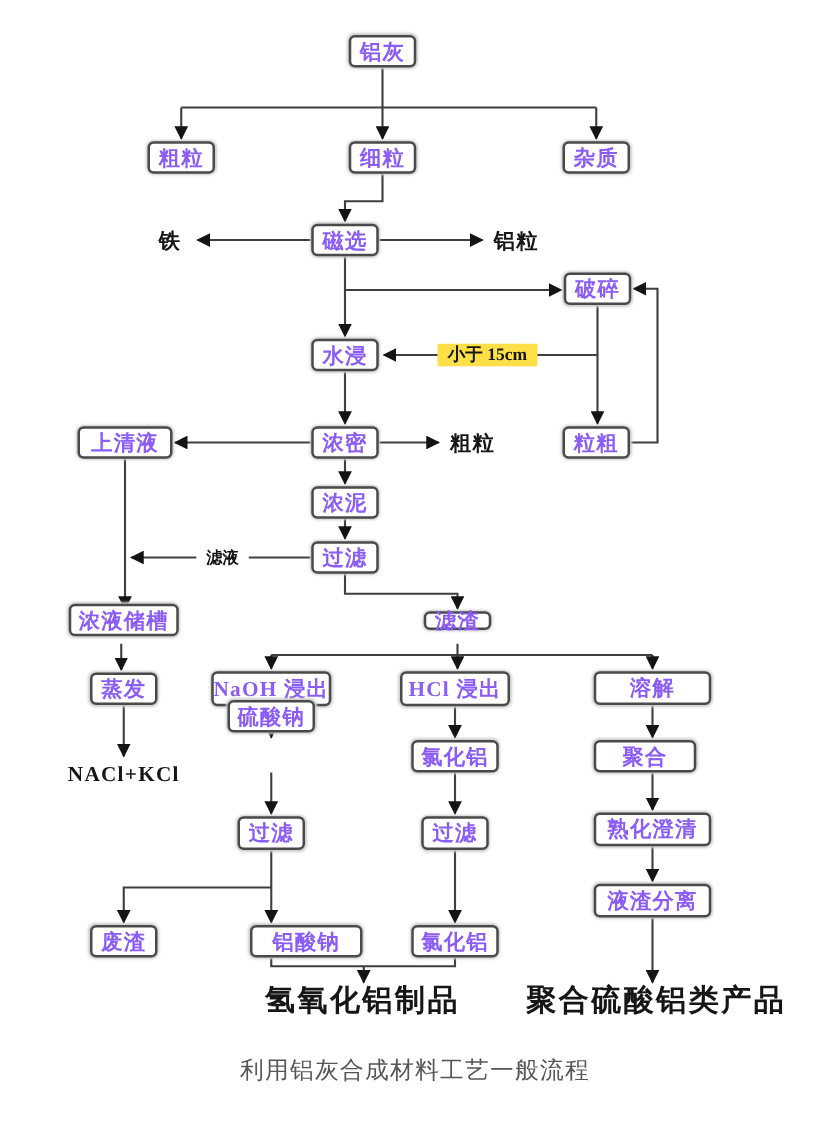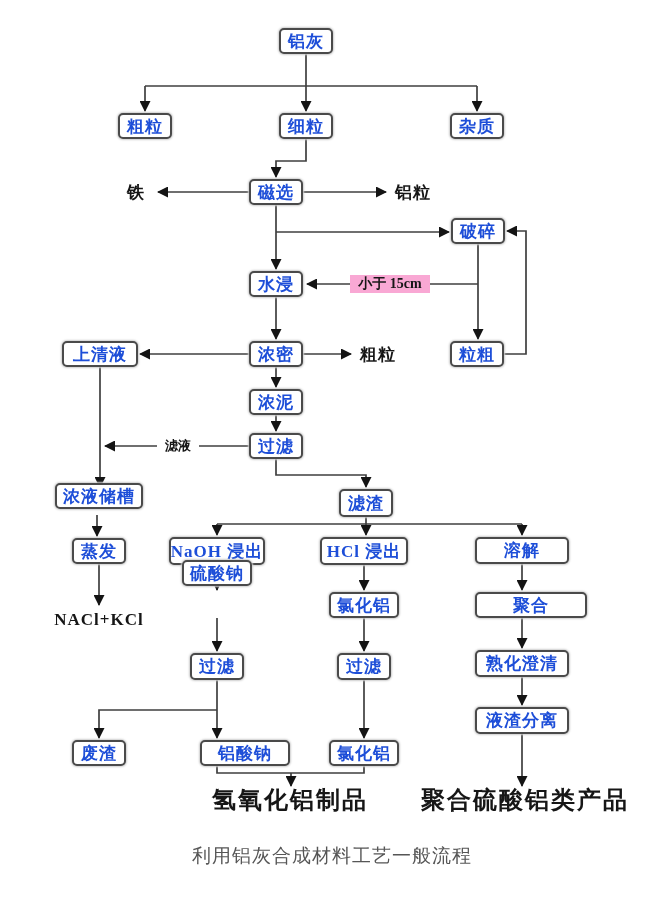--- a/index.html
+++ b/index.html
@@ -5,30 +5,30 @@
   html,body { margin:0; padding:0; background:#ffffff; }
   .canvas {
     position:relative; width:664px; height:897px; background:#ffffff;
     font-family:"Liberation Serif","DejaVu Serif",serif; overflow:hidden;
   }
   .wires { position:absolute; left:0; top:0; width:664px; height:897px; pointer-events:none; }
   .node {
     position:absolute; box-sizing:border-box;
     border:2px solid #4a4a4a; border-radius:5px; background:#ffffff;
     display:flex; align-items:center; justify-content:center;
-    font-size:17px; font-weight:bold; color:#1d4ed8; letter-spacing:1px;
+    font-size:17px; font-weight:bold; color:#8b5cf6; letter-spacing:1px;
     box-shadow:0 0 2px 1px #cdcdcd; white-space:nowrap; z-index:2;
   }
   .lbl {
     position:absolute; display:flex; align-items:center; justify-content:center;
     font-size:17px; font-weight:bold; color:#161616; letter-spacing:1px;
     white-space:nowrap; z-index:3;
   }
   .lbl.small  { font-size:13px; background:#ffffff; padding:0 2px; letter-spacing:0;text-align:right; }
-  .lbl.onwire { font-size:14px; background:#f9a8d4; padding:0 2px; letter-spacing:0;font-family:Liberation Serif, serif; }
+  .lbl.onwire { font-size:14px; background:#fde047; padding:0 2px; letter-spacing:0;font-family:Liberation Serif, serif; }
   .lbl.big    { font-size:24px; letter-spacing:2px; }
   .caption {
     position:absolute; left:0; top:843px; width:664px; height:24px;
     text-align:center; font-family:"Liberation Sans","DejaVu Sans",sans-serif;
     font-size:19px; color:#565656; letter-spacing:1px; z-index:3;
   }
 </style>
 </head>
 <body>
 
@@ -111,28 +111,28 @@
   <div class="node" style="left:450px;top:113px;width:54px;height:26px">杂质</div>
   <div class="node" style="left:249px;top:179px;width:54px;height:26px">磁选</div>
   <div class="node" style="left:451px;top:218px;width:54px;height:26px">破碎</div>
   <div class="node" style="left:249px;top:271px;width:54px;height:26px">水浸</div>
   <div class="node" style="left:62px;top:341px;width:76px;height:26px">上清液</div>
   <div class="node" style="left:249px;top:341px;width:54px;height:26px">浓密</div>
   <div class="node" style="left:450px;top:341px;width:54px;height:26px">粒粗</div>
   <div class="node" style="left:249px;top:389px;width:54px;height:26px">浓泥</div>
   <div class="node" style="left:249px;top:433px;width:54px;height:26px">过滤</div>
   <div class="node" style="left:55px;top:483px;width:88px;height:26px">浓液储槽</div>
-  <div class="node" style="left:339px;top:489px;width:54px;height:28px">滤渣</div>
+  <div class="node" style="left:339px;top:489px;width:54px;height:15px">滤渣</div>
   <div class="node" style="left:72px;top:538px;width:54px;height:26px">蒸发</div>
   <div class="node" style="left:320px;top:537px;width:88px;height:28px">HCl 浸出</div>
   <div class="node" style="left:169px;top:537px;width:96px;height:28px">NaOH 浸出</div>
   <div class="node" style="left:475px;top:537px;width:94px;height:27px">溶解</div>
   <div class="node" style="left:182px;top:560px;width:70px;height:26px">硫酸钠</div>
   <div class="node" style="left:329px;top:592px;width:70px;height:26px">氯化铝</div>
-  <div class="node" style="left:475px;top:592px;width:112px;height:26px">聚合</div>
+  <div class="node" style="left:475px;top:592px;width:82px;height:26px">聚合</div>
   <div class="node" style="left:190px;top:653px;width:54px;height:27px">过滤</div>
   <div class="node" style="left:337px;top:653px;width:54px;height:27px">过滤</div>
   <div class="node" style="left:475px;top:650px;width:94px;height:27px">熟化澄清</div>
   <div class="node" style="left:72px;top:740px;width:54px;height:26px">废渣</div>
   <div class="node" style="left:200px;top:740px;width:90px;height:26px">铝酸钠</div>
   <div class="node" style="left:329px;top:740px;width:70px;height:26px">氯化铝</div>
   <div class="node" style="left:475px;top:707px;width:94px;height:27px">液渣分离</div>
 
   <div class="lbl" style="left:118px;top:182px;width:36px;height:20px">铁</div>
   <div class="lbl" style="left:388px;top:182px;width:50px;height:20px">铝粒</div>

